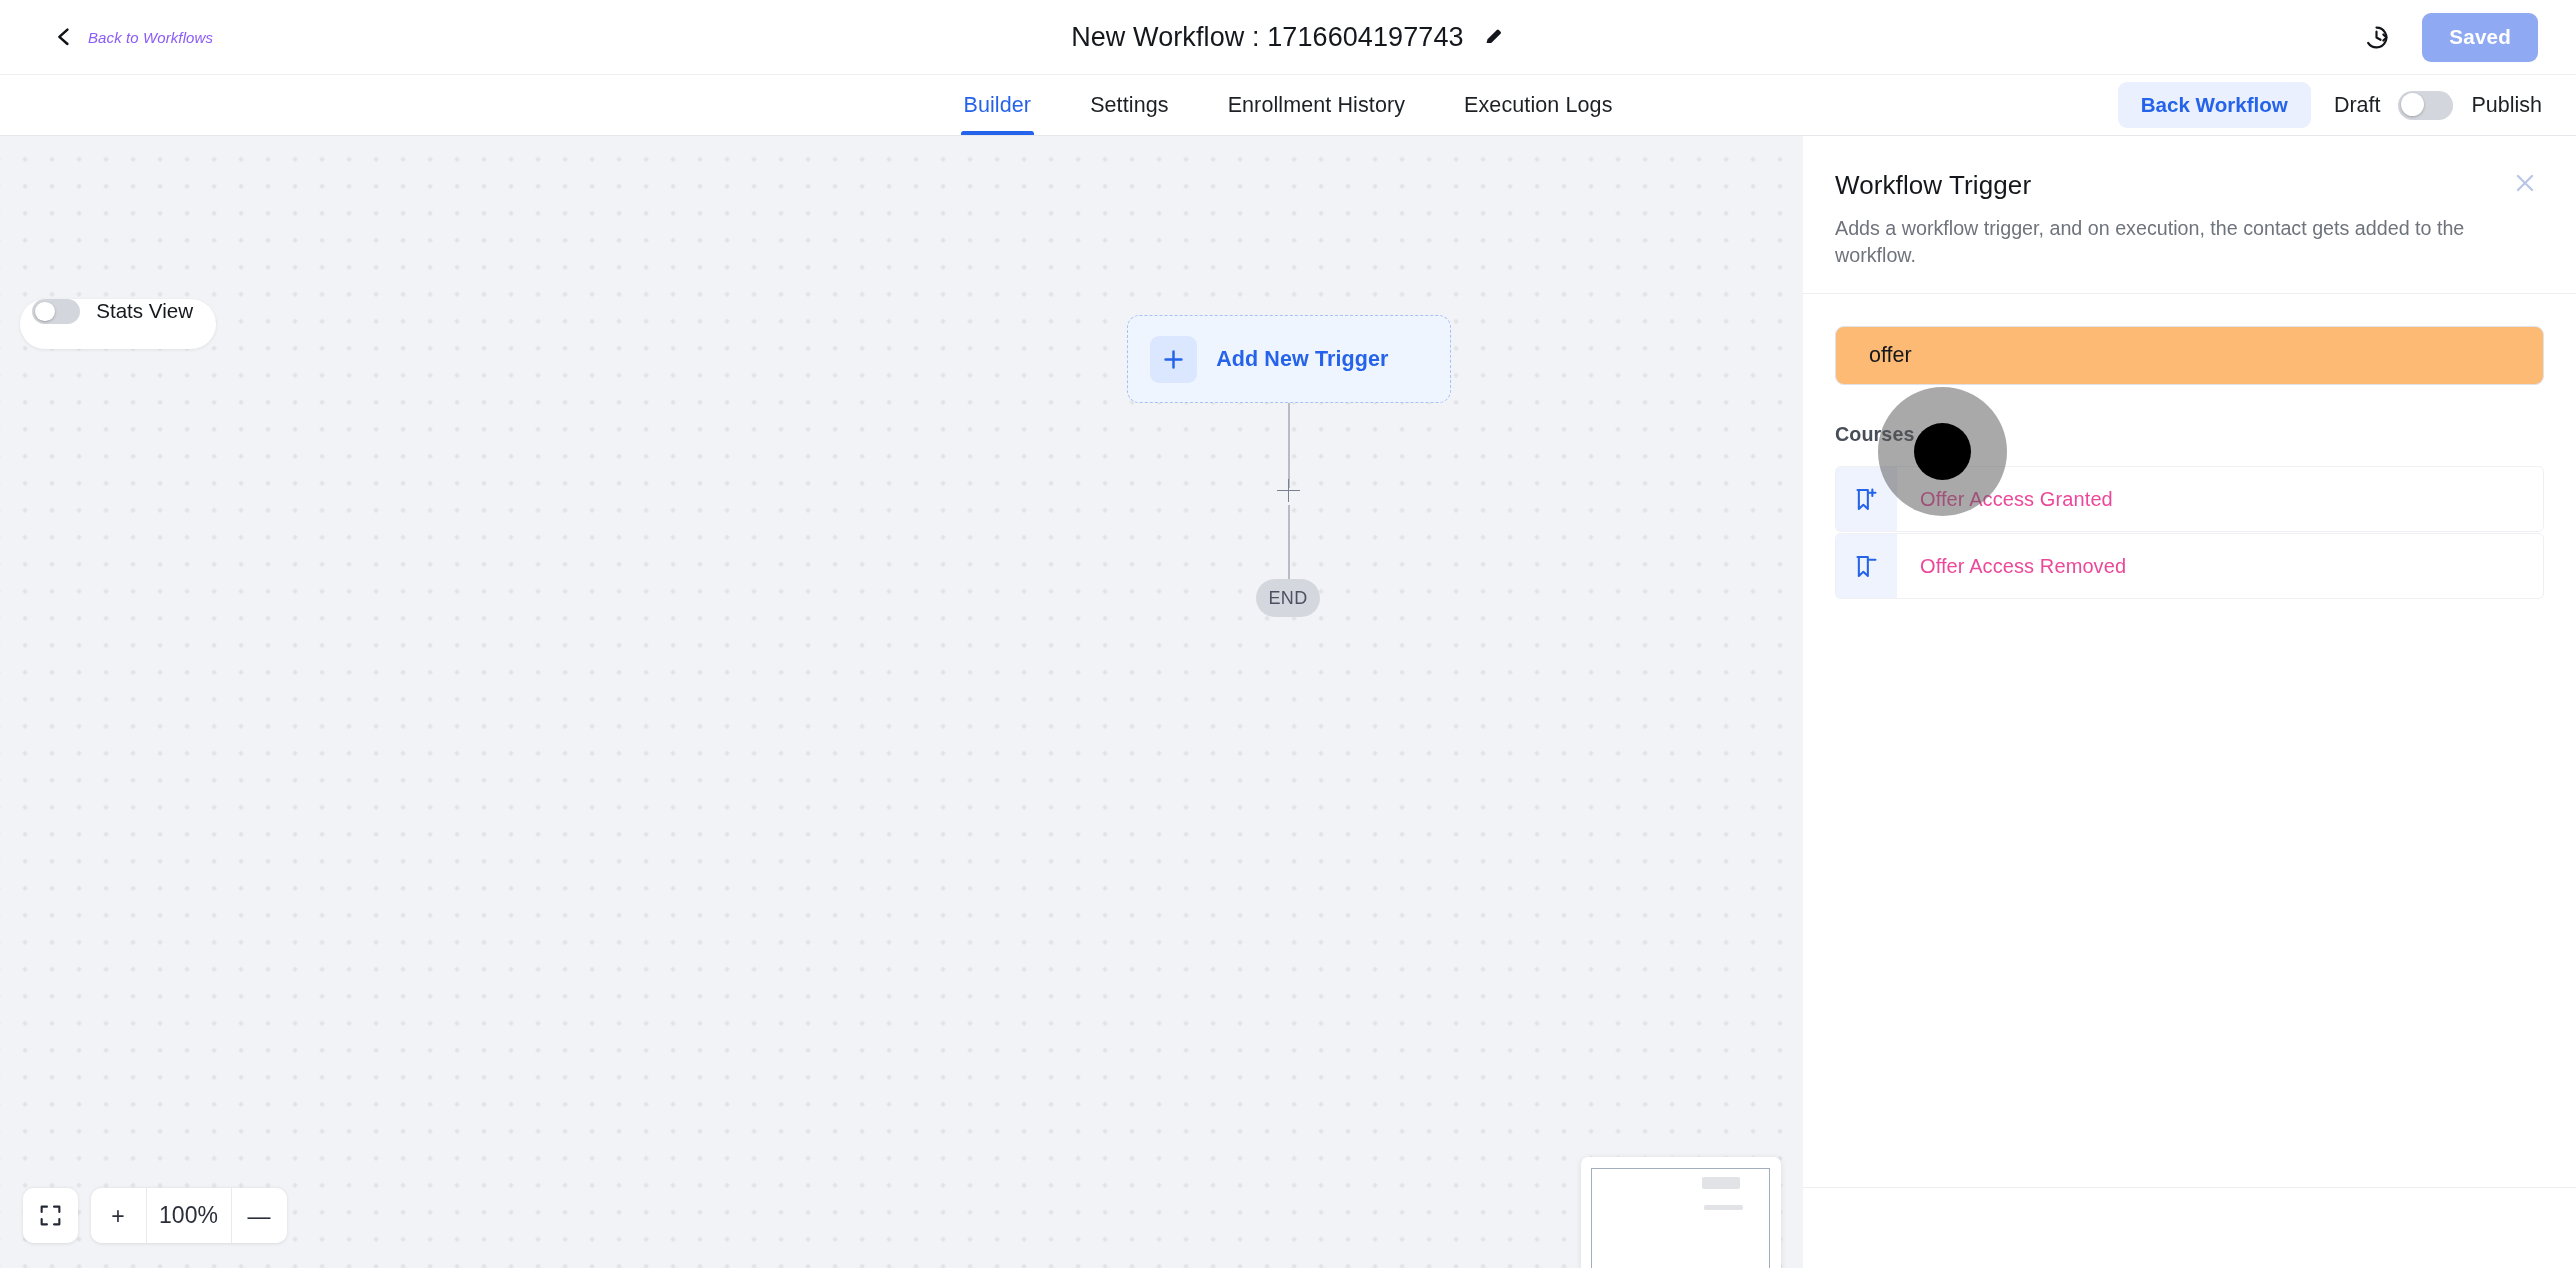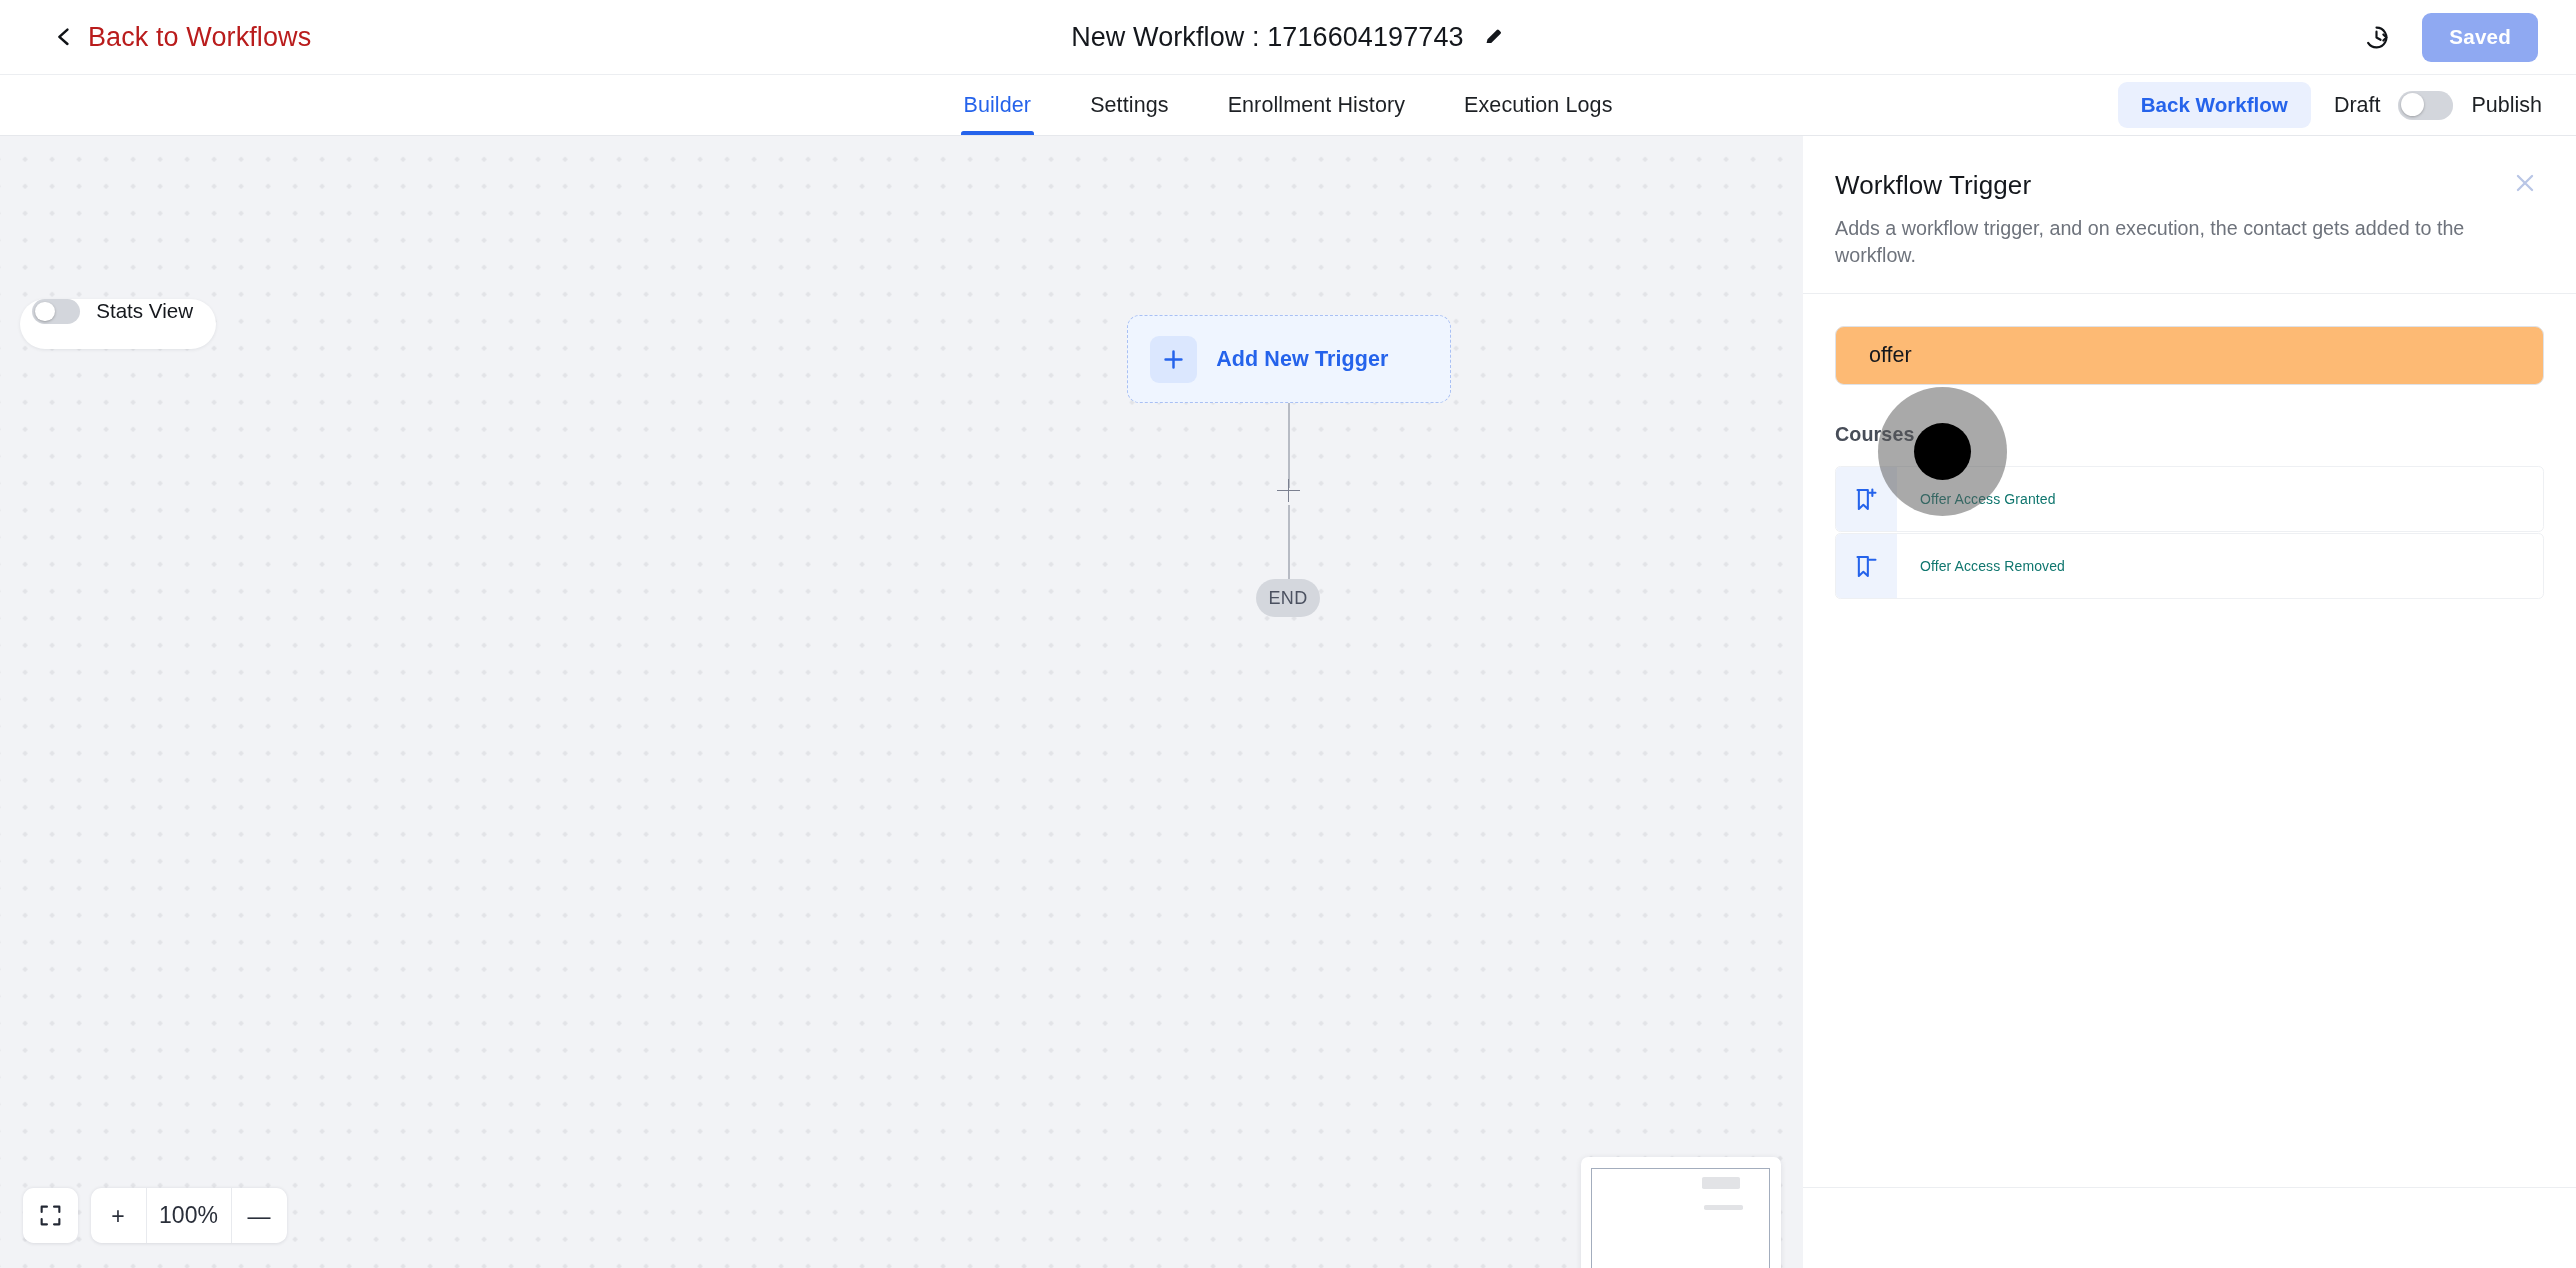--- a/index.html
+++ b/index.html
@@ -36,24 +36,25 @@
     gap: 14.3px;
     margin-left: 54px;
     cursor: pointer;
     user-select: none;
   }
   .back-chevron {
     width: 19.7px; height: 19.7px;
     display: block;
   }
   .back-label {
-    font-size: 27px;
-    color: #b91c1c;
+    font-size: 15px;
+    color: #8b5cf6;
     font-weight: 400;
     letter-spacing: 0.1px;
+    font-style: italic;
   }
   .title-wrap {
     position: absolute;
     left: 0; right: 0;
     top: 0; bottom: 0;
     display: flex;
     align-items: center;
     justify-content: center;
     gap: 19.7px;
     pointer-events: none;
@@ -444,22 +445,22 @@
     flex: 0 0 61px;
     background: #eef3fd;
     display: flex;
     align-items: center;
     justify-content: center;
   }
   .option-label {
     display: flex;
     align-items: center;
     padding-left: 23px;
-    font-size: 14px;
-    color: #0f766e;
+    font-size: 20px;
+    color: #ec4899;
     letter-spacing: 0.1px;
   }
   .panel-footer {
     flex: 0 0 81px;
     border-top: 0.9px solid #eceef1;
   }
 
   
   .cursor-halo {
     position: absolute;

